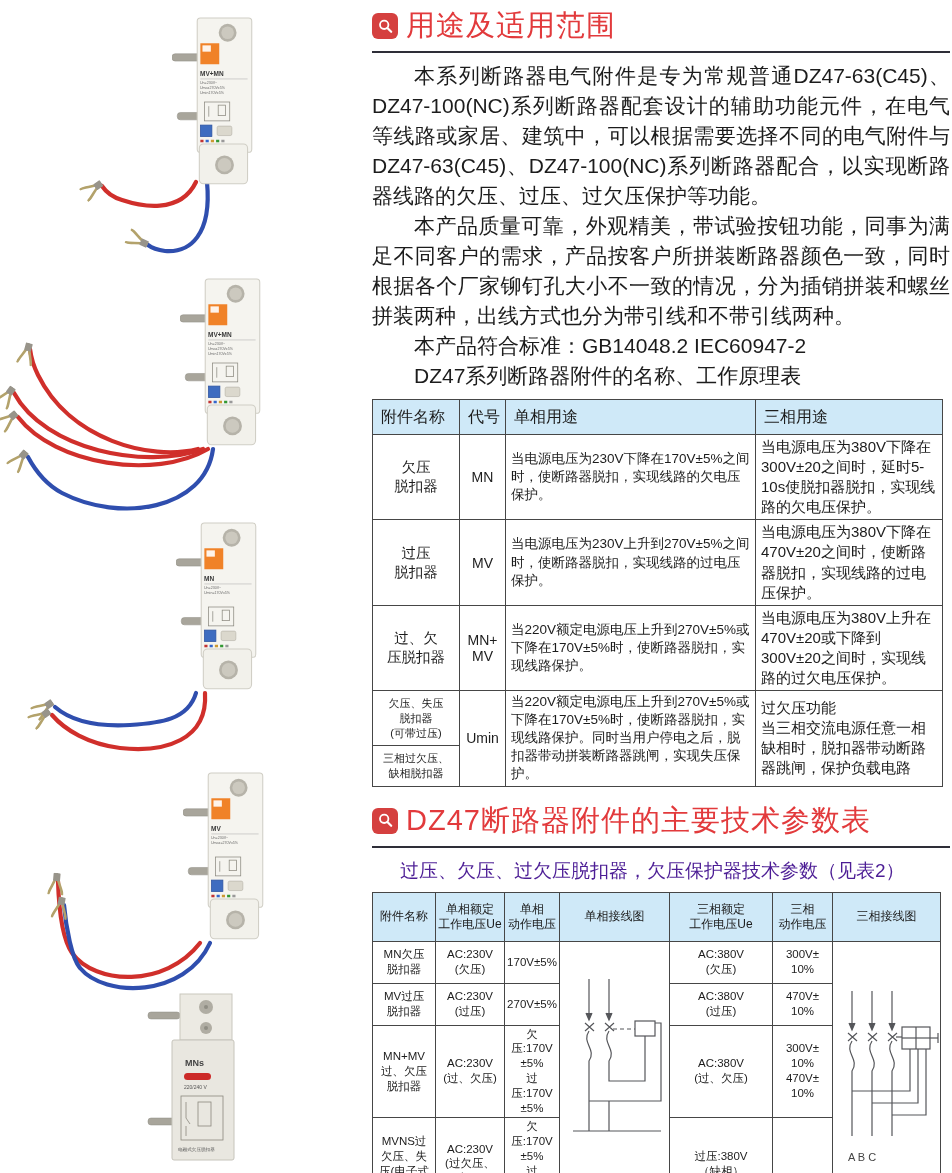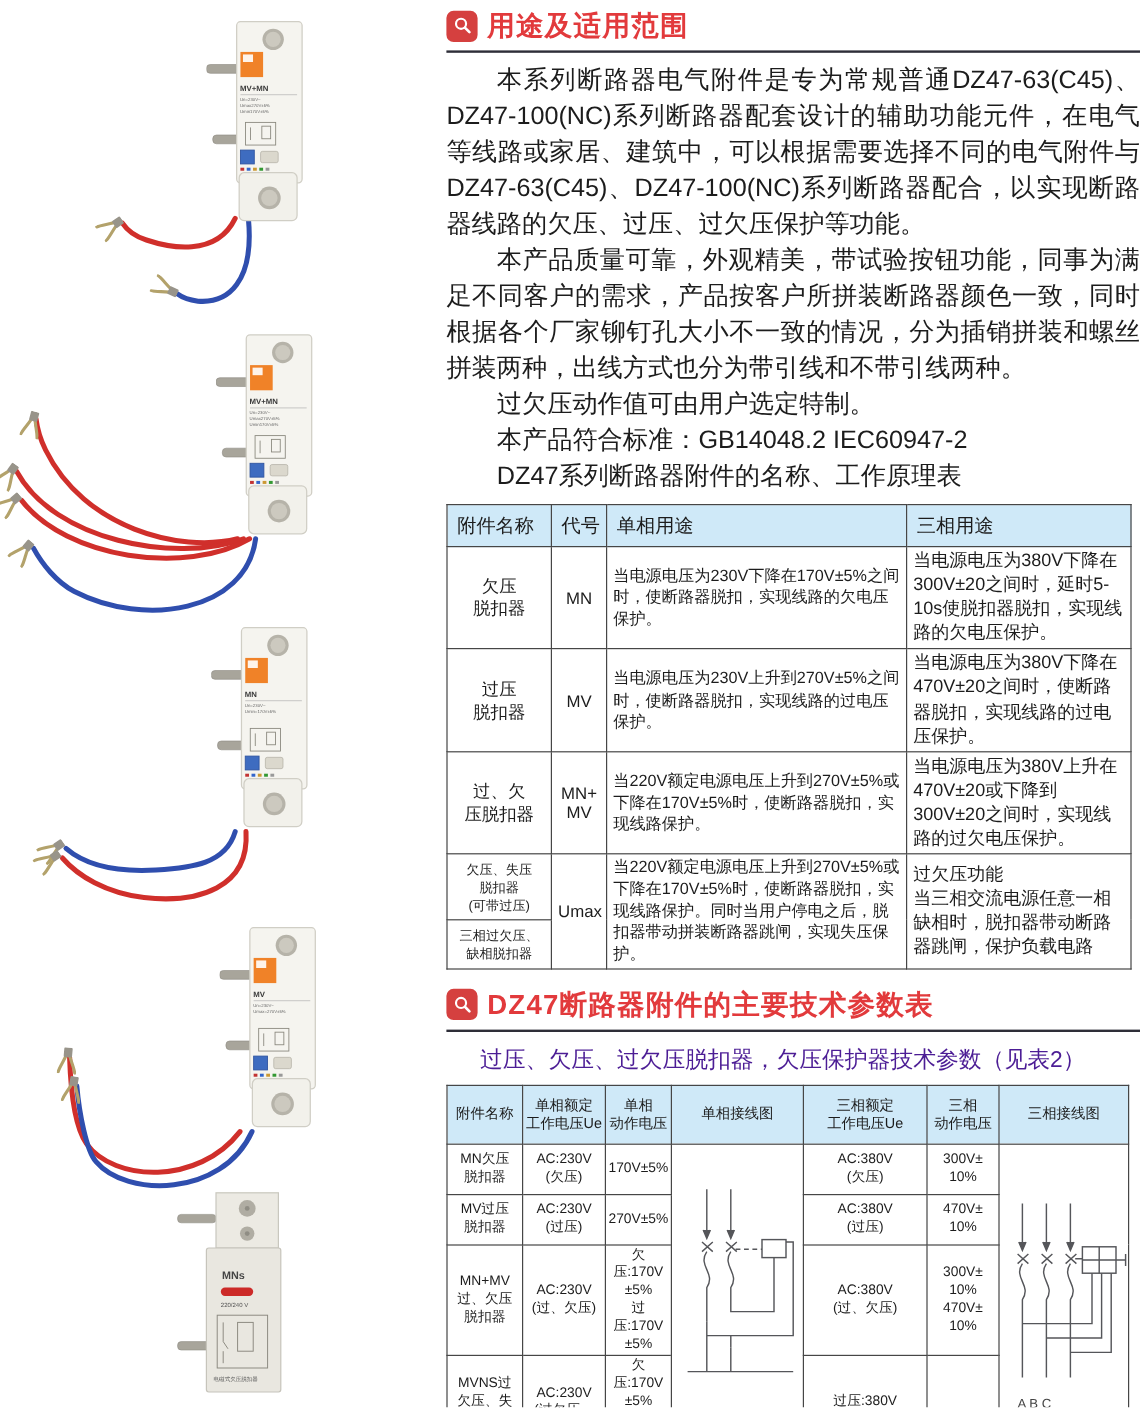--- a/index.html
+++ b/index.html
@@ -4,21 +4,21 @@
 <style>
   html,body{margin:0;padding:0;background:#ffffff;}
   .page{position:relative;width:952px;height:1173px;background:#ffffff;overflow:hidden;
         font-family:"Liberation Sans","DejaVu Sans",sans-serif;color:#1c1c1c;}
   
   .gallery svg{position:absolute;left:0;}
   
   .right{position:absolute;left:372px;top:0;width:578px;}
   .sec-head{display:flex;align-items:center;gap:8px;margin-top:6px;}
   .sec-icon{width:26px;height:26px;border-radius:6px;background:#d5403f;display:flex;align-items:center;justify-content:center;flex:0 0 auto;}
-  .sec-title{font-size:23px;font-weight:bold;color:#e23a3c;margin:0;letter-spacing:1px;}
+  .sec-title{font-size:29px;font-weight:normal;color:#e23a3c;margin:0;letter-spacing:1px;}
   .sec-rule{height:2px;background:#2e2e38;margin-top:5px;}
   .paras{margin-top:8px;font-size:21px;line-height:30px;text-align:justify;}
   .paras p{margin:0;text-indent:2em;}
   
   table{border-collapse:collapse;table-layout:fixed;}
   .t1{width:570px;margin-top:8px;}
   .t1 th,.t1 td{border:1.5px solid #464646;padding:2px 5px;white-space:pre-line;}
   .t1 th{background:#cfe9f8;font-size:16px;font-weight:400;text-align:left;padding-left:8px;height:30px;}
   .t1 .c-name{font-size:14.5px;text-align:center;}
   .t1 .c-name-s{font-size:11px;text-align:center;}
@@ -169,21 +169,20 @@
             <line x1="10.4" y1="10" x2="14.2" y2="13.8" stroke="#fff" stroke-width="2.2" stroke-linecap="round"></line>
           </svg>
       </span>
       <h2 class="sec-title">用途及适用范围</h2>
     </div>
     <div class="sec-rule"></div>
 
     <div class="paras">
       <p>本系列断路器电气附件是专为常规普通DZ47-63(C45)、DZ47-100(NC)系列断路器配套设计的辅助功能元件，在电气等线路或家居、建筑中，可以根据需要选择不同的电气附件与DZ47-63(C45)、DZ47-100(NC)系列断路器配合，以实现断路器线路的欠压、过压、过欠压保护等功能。</p>
       <p>本产品质量可靠，外观精美，带试验按钮功能，同事为满足不同客户的需求，产品按客户所拼装断路器颜色一致，同时根据各个厂家铆钉孔大小不一致的情况，分为插销拼装和螺丝拼装两种，出线方式也分为带引线和不带引线两种。</p>
-      <p>过欠压动作值可由用户选定特制。</p>
       <p>本产品符合标准：GB14048.2 IEC60947-2</p>
       <p>DZ47系列断路器附件的名称、工作原理表</p>
     </div>
 
     <table class="t1">
       <colgroup>
           <col style="width:87px">
           <col style="width:46px">
           <col style="width:250px">
           <col style="width:187px">
@@ -214,21 +213,21 @@
 压脱扣器</td>
         <td class="c-code">MN+
 MV</td>
         <td class="c-use">当220V额定电源电压上升到270V±5%或下降在170V±5%时，使断路器脱扣，实现线路保护。</td>
         <td class="c-use3">当电源电压为380V上升在470V±20或下降到300V±20之间时，实现线路的过欠电压保护。</td>
       </tr>
       <tr style="height:54px">
         <td class="c-name-s">欠压、失压
 脱扣器
 (可带过压)</td>
-        <td class="c-code" rowspan="2">Umax</td>
+        <td class="c-code" rowspan="2">Umin</td>
         <td class="c-use" rowspan="2">当220V额定电源电压上升到270V±5%或下降在170V±5%时，使断路器脱扣，实现线路保护。同时当用户停电之后，脱扣器带动拼装断路器跳闸，实现失压保护。</td>
         <td class="c-use3" rowspan="2">过欠压功能
 当三相交流电源任意一相缺相时，脱扣器带动断路器跳闸，保护负载电路</td>
       </tr>
       <tr style="height:40px">
         <td class="c-name-s">三相过欠压、
 缺相脱扣器</td>
       </tr>
     </tbody>
       </table>

